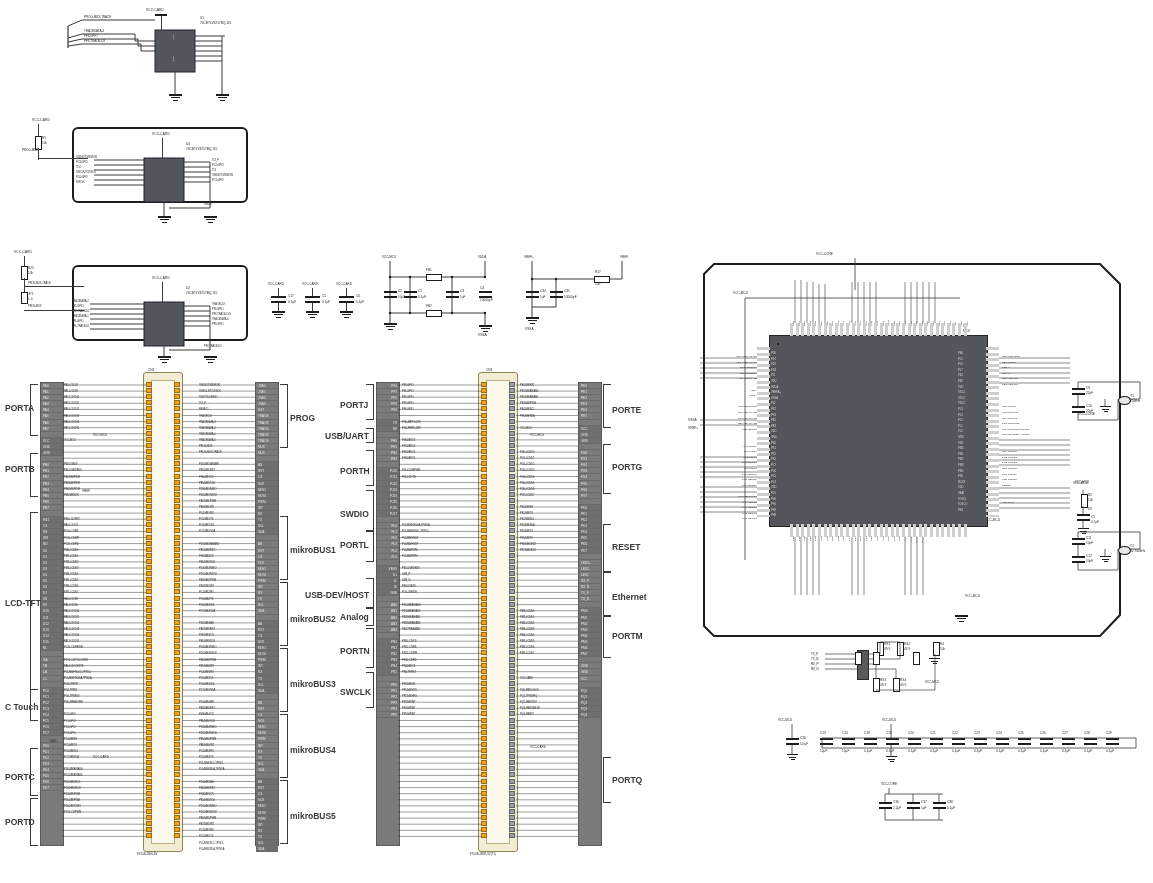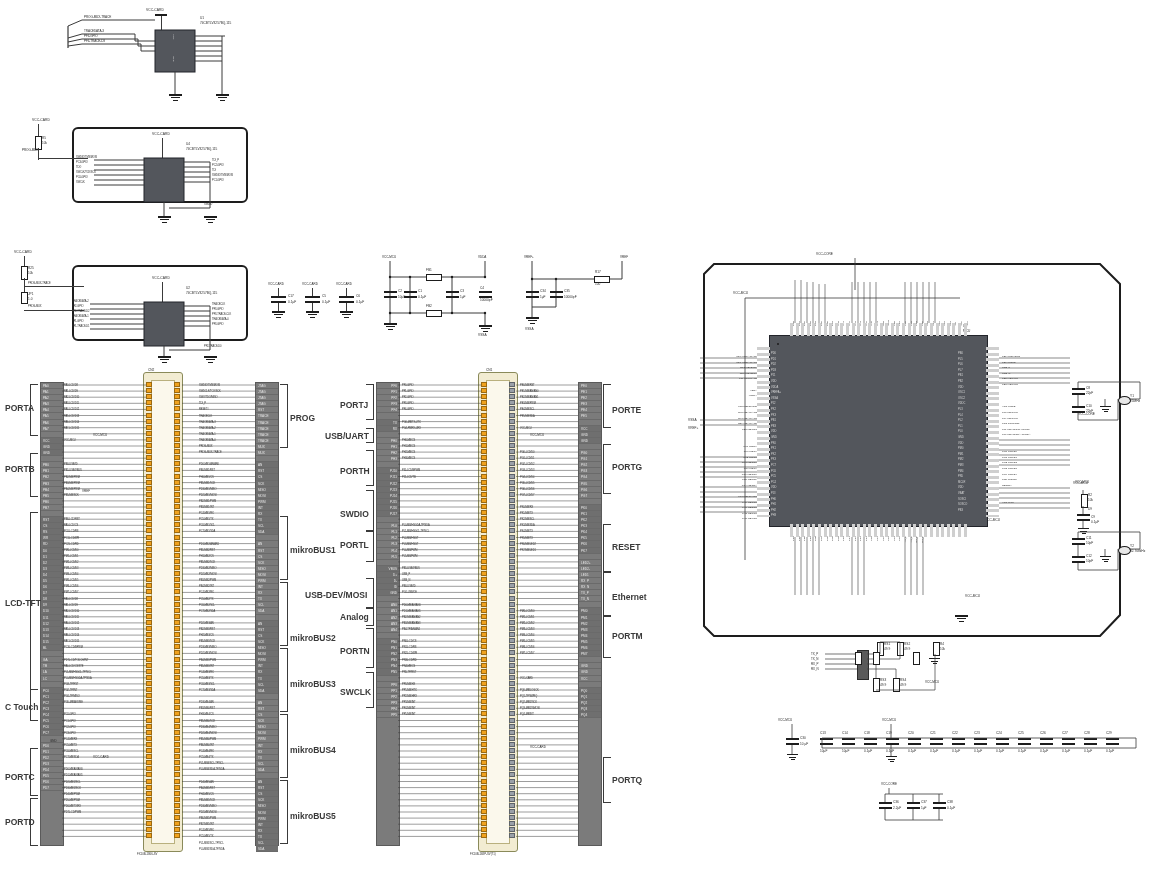--- a/index.html
+++ b/index.html
@@ -495,21 +495,21 @@
 <div class="bracket" style="left:30px;top:689px;width:7px;height:30px;"></div>
 <div class="grouplbl" style="left:5px;top:772px;">PORTC</div>
 <div class="bracket" style="left:30px;top:748px;width:7px;height:46px;"></div>
 <div class="grouplbl" style="left:5px;top:817px;">PORTD</div>
 <div class="bracket" style="left:30px;top:798px;width:7px;height:46px;"></div>
 
 <div class="grouplbl" style="left:290px;top:413px;">PROG</div>
 <div class="bracket" style="left:280px;top:384px;width:7px;height:62px;border-left:none;border-right:1.2px solid #3a3a3a;"></div>
 <div class="grouplbl" style="left:290px;top:545px;">mikroBUS1</div>
 <div class="bracket" style="left:280px;top:516px;width:7px;height:62px;border-left:none;border-right:1.2px solid #3a3a3a;"></div>
-<div class="grouplbl" style="left:290px;top:633px;">mikroBUS2</div>
+<div class="grouplbl" style="left:290px;top:614px;">mikroBUS2</div>
 <div class="bracket" style="left:280px;top:582px;width:7px;height:62px;border-left:none;border-right:1.2px solid #3a3a3a;"></div>
 <div class="grouplbl" style="left:290px;top:679px;">mikroBUS3</div>
 <div class="bracket" style="left:280px;top:648px;width:7px;height:62px;border-left:none;border-right:1.2px solid #3a3a3a;"></div>
 <div class="grouplbl" style="left:290px;top:745px;">mikroBUS4</div>
 <div class="bracket" style="left:280px;top:714px;width:7px;height:62px;border-left:none;border-right:1.2px solid #3a3a3a;"></div>
 <div class="grouplbl" style="left:290px;top:811px;">mikroBUS5</div>
 <div class="bracket" style="left:280px;top:780px;width:7px;height:62px;border-left:none;border-right:1.2px solid #3a3a3a;"></div>
 
 <div class="vcclbl" style="left:93px;top:433px;font-size:3px;">VCC-MCU</div>
 <div class="vcclbl" style="left:82px;top:489px;font-size:3px;">VREF</div>
@@ -638,21 +638,21 @@
 <div class="grouplbl" style="left:340px;top:400px;">PORTJ</div>
 <div class="bracket" style="left:366px;top:384px;width:7px;height:34px;border-left:none;border-right:1.2px solid #3a3a3a;"></div>
 <div class="grouplbl" style="left:325px;top:431px;">USB/UART</div>
 <div class="bracket" style="left:366px;top:428px;width:7px;height:13px;border-left:none;border-right:1.2px solid #3a3a3a;"></div>
 <div class="grouplbl" style="left:340px;top:466px;">PORTH</div>
 <div class="bracket" style="left:366px;top:450px;width:7px;height:34px;border-left:none;border-right:1.2px solid #3a3a3a;"></div>
 <div class="grouplbl" style="left:340px;top:509px;">SWDIO</div>
 <div class="bracket" style="left:366px;top:490px;width:7px;height:40px;border-left:none;border-right:1.2px solid #3a3a3a;"></div>
 <div class="grouplbl" style="left:340px;top:540px;">PORTL</div>
 <div class="bracket" style="left:366px;top:530px;width:7px;height:30px;border-left:none;border-right:1.2px solid #3a3a3a;"></div>
-<div class="grouplbl" style="left:305px;top:590px;">USB-DEV/MOSI</div>
+<div class="grouplbl" style="left:305px;top:590px;">USB-DEV/HOST</div>
 <div class="bracket" style="left:366px;top:578px;width:7px;height:28px;border-left:none;border-right:1.2px solid #3a3a3a;"></div>
 <div class="grouplbl" style="left:340px;top:612px;">Analog</div>
 <div class="bracket" style="left:366px;top:608px;width:7px;height:16px;border-left:none;border-right:1.2px solid #3a3a3a;"></div>
 <div class="grouplbl" style="left:340px;top:646px;">PORTN</div>
 <div class="bracket" style="left:366px;top:628px;width:7px;height:38px;border-left:none;border-right:1.2px solid #3a3a3a;"></div>
 <div class="grouplbl" style="left:340px;top:687px;">SWCLK</div>
 <div class="bracket" style="left:366px;top:672px;width:7px;height:34px;border-left:none;border-right:1.2px solid #3a3a3a;"></div>
 
 <div class="grouplbl" style="left:612px;top:405px;">PORTE</div>
 <div class="bracket" style="left:603px;top:384px;width:7px;height:42px;"></div>

